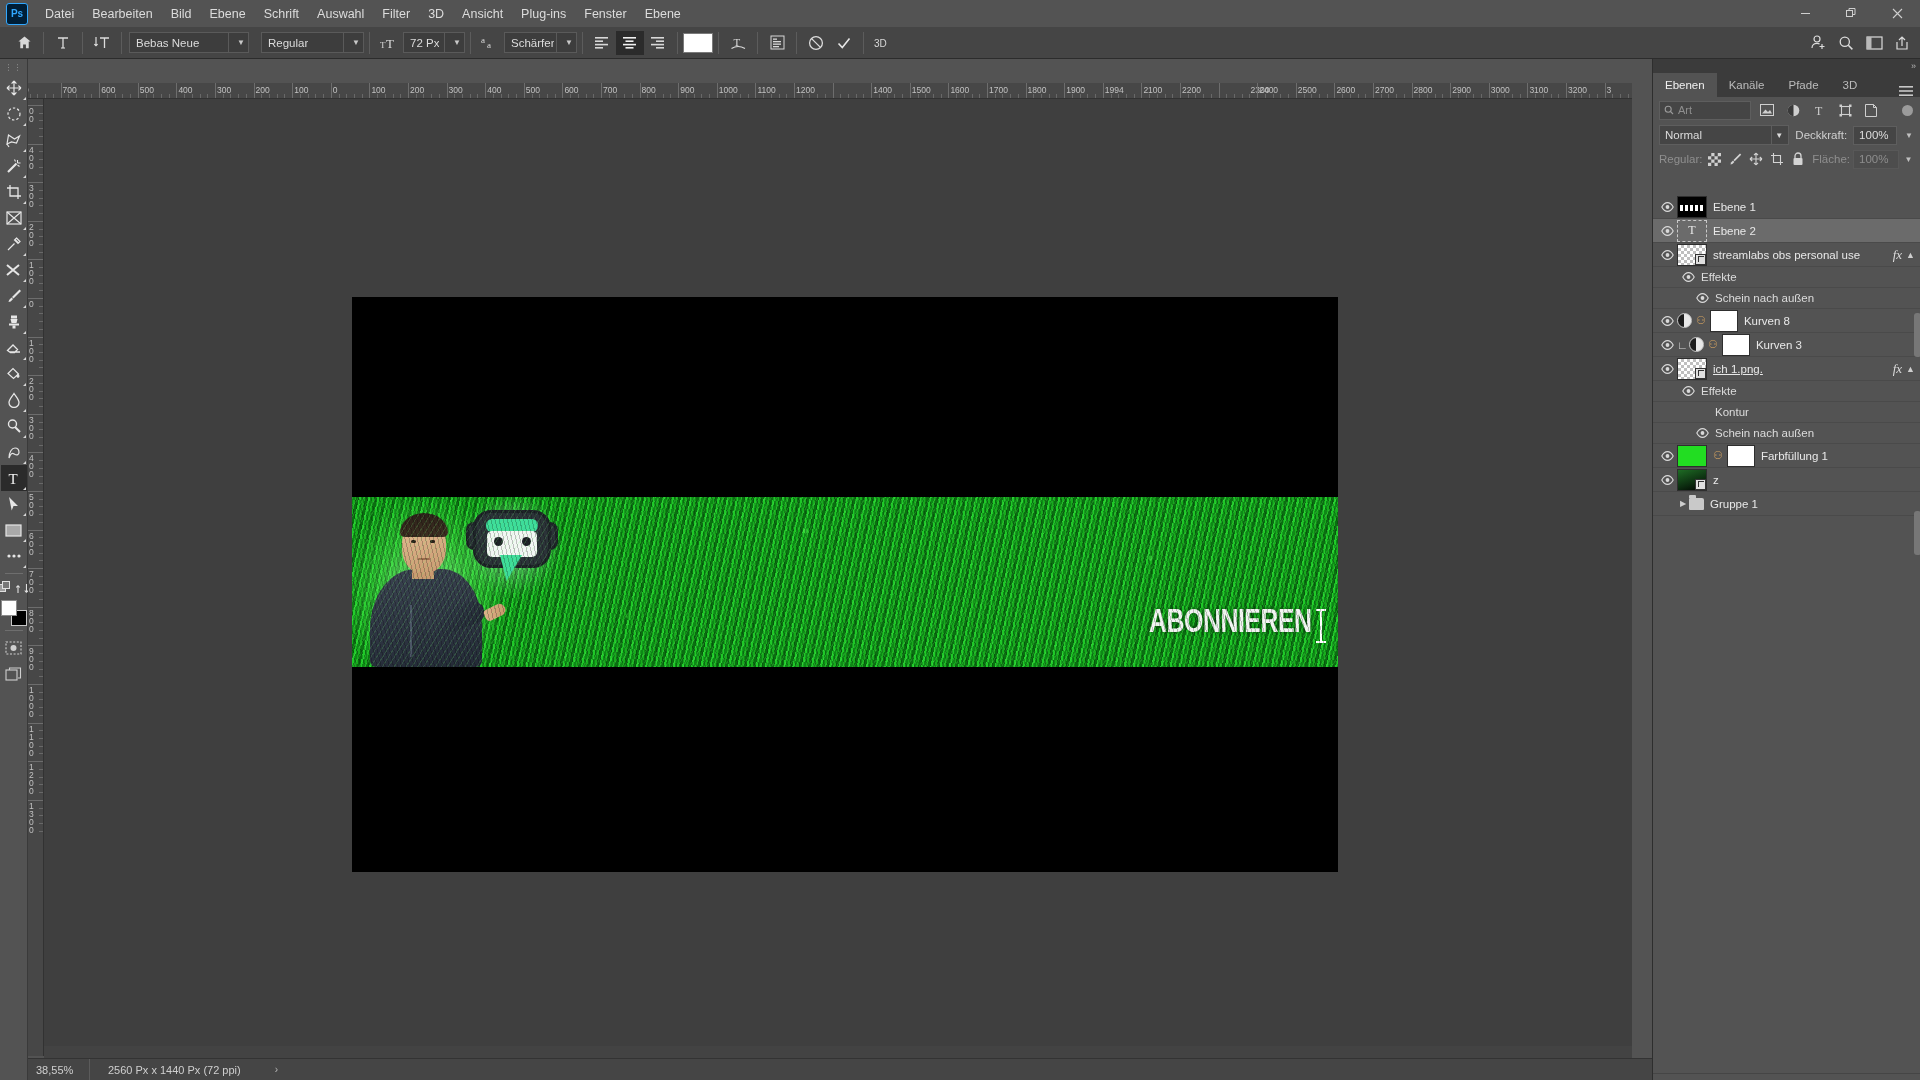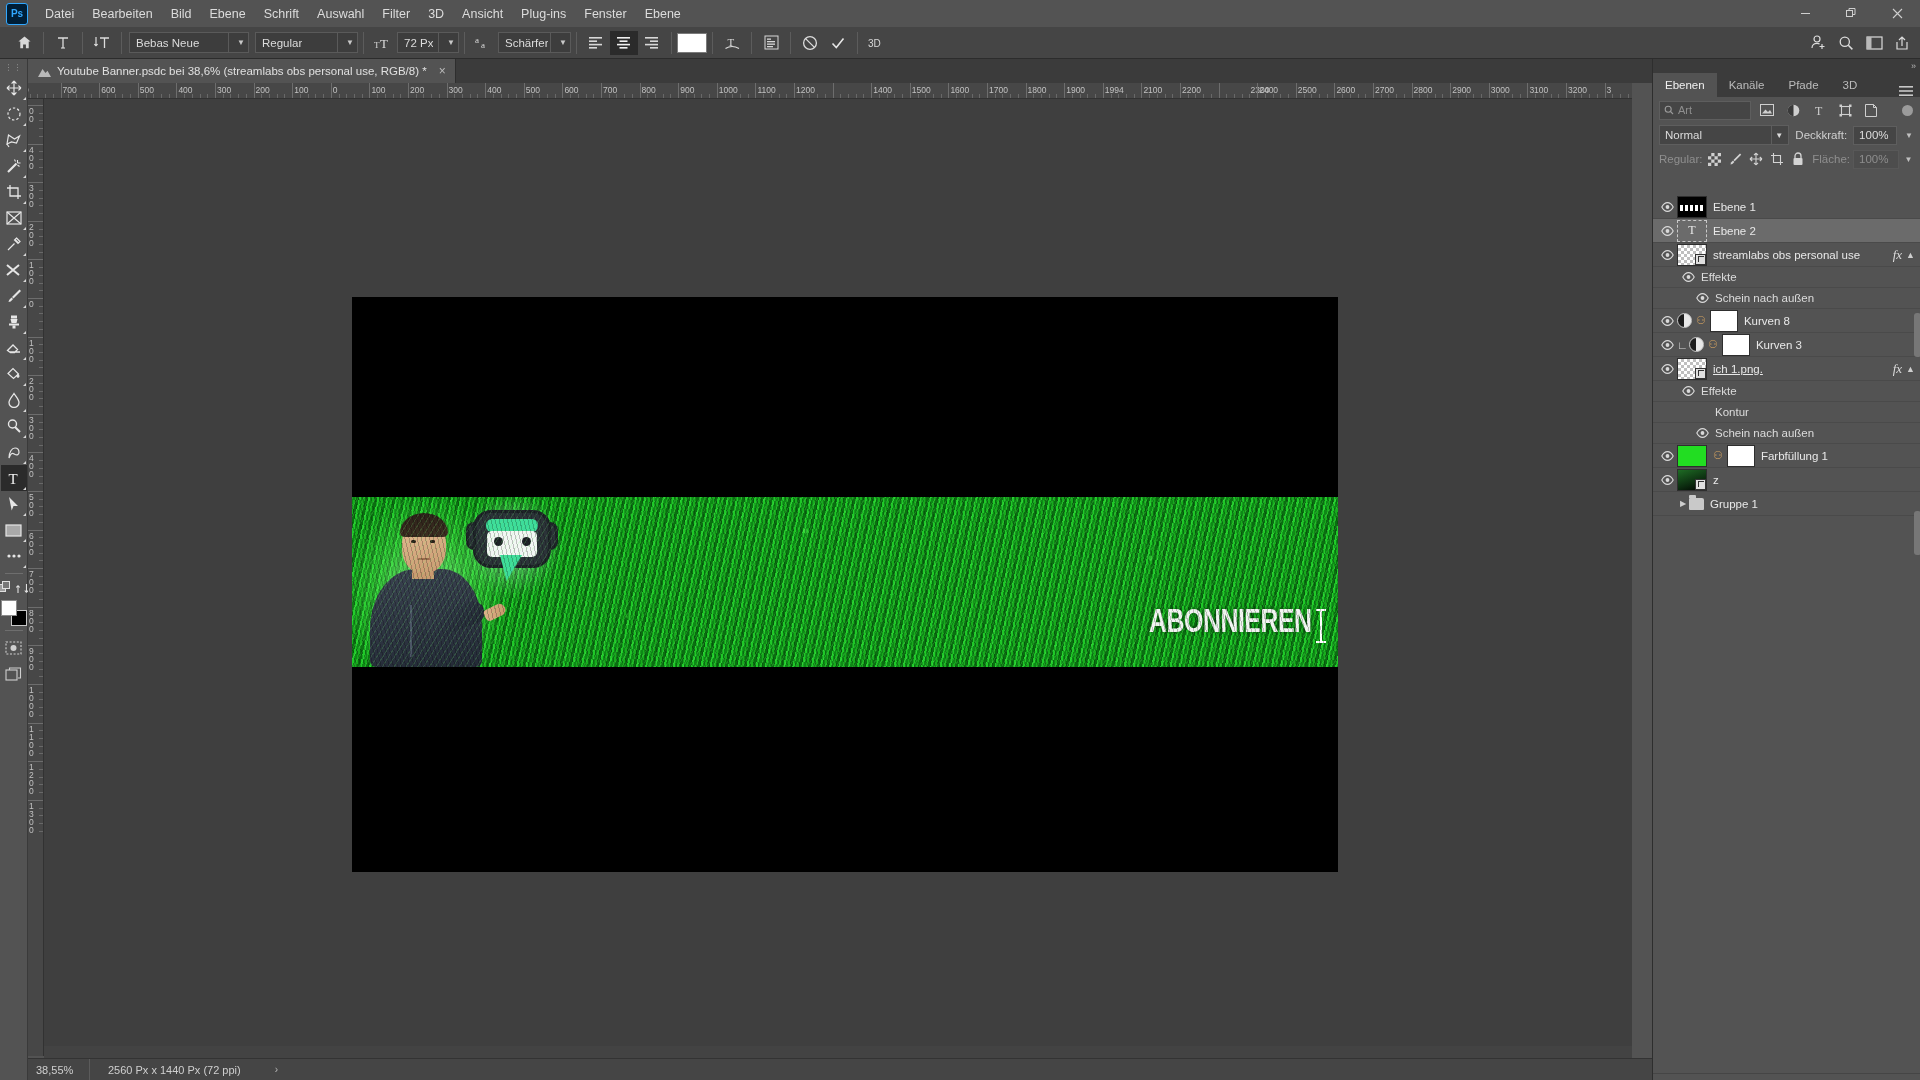--- a/index.html
+++ b/index.html
@@ -525,21 +525,21 @@
       <svg width="17" height="16" viewBox="0 0 17 16">
         <path d="M2 2v9M2 11l-1.6-2M2 11l1.6-2" stroke="#dcdcdc" stroke-width="1.2" fill="none"></path>
         <path d="M6 3h9M10.5 3v10" stroke="#dcdcdc" stroke-width="1.3"></path>
       </svg>
     </div>
     <div class="obsep"></div>
     <div class="ob-select" style="width:120px;margin-left:2px">
       <span class="val">Bebas Neue</span>
       <span class="caret">▼</span>
     </div>
-    <div class="ob-select" style="width:103px;margin-left:6px">
+    <div class="ob-select" style="width:103px;margin-left:12px">
       <span class="val">Regular</span>
       <span class="caret">▼</span>
     </div>
     <div class="obsep"></div>
     <div class="ob-icon">
       <svg width="18" height="15" viewBox="0 0 18 15">
         <text x="0" y="13" font-family="Liberation Serif, serif" font-size="9" fill="#dcdcdc">T</text>
         <text x="6" y="13" font-family="Liberation Serif, serif" font-size="13" fill="#dcdcdc">T</text>
       </svg>
     </div>
@@ -651,31 +651,20 @@
       </div>
       <div class="ob-icon">
         <svg width="16" height="16" viewBox="0 0 16 16">
             <path d="M3 7v7h10V7" fill="none" stroke="#dcdcdc" stroke-width="1.2"></path>
             <path d="M8 11V2M5 5l3-3 3 3" fill="none" stroke="#dcdcdc" stroke-width="1.2"></path>
           </svg>
       </div>
     </div>
   </div>
 
-  <div class="tabstrip">
-    <div class="doctab">
-      <span class="tabicon">
-        <svg width="13" height="11" viewBox="0 0 13 11">
-            <path d="M0 11L4.5 3l3 4 2-2.2L13 11z" fill="#b9b9b9"></path>
-          </svg>
-      </span>
-      <span>Youtube Banner.psdc bei 38,6% (streamlabs obs personal use, RGB/8) *</span>
-      <span class="tabclose">×</span>
-    </div>
-  </div>
 
   <div class="toolbar">
     <div class="tb-handle">⋮⋮</div>
 
     <div class="tool">
       <svg width="16" height="16" viewBox="0 0 16 16">
           <path d="M8 1v14M1 8h14M8 1L5.6 3.6M8 1l2.4 2.6M8 15l-2.4-2.6M8 15l2.4-2.6M1 8l2.6-2.4M1 8l2.6 2.4M15 8l-2.6-2.4M15 8l-2.6 2.4" stroke="#e6e6e6" stroke-width="1.2" fill="none"></path>
         </svg>
       <i class="corner"></i>
     </div>

